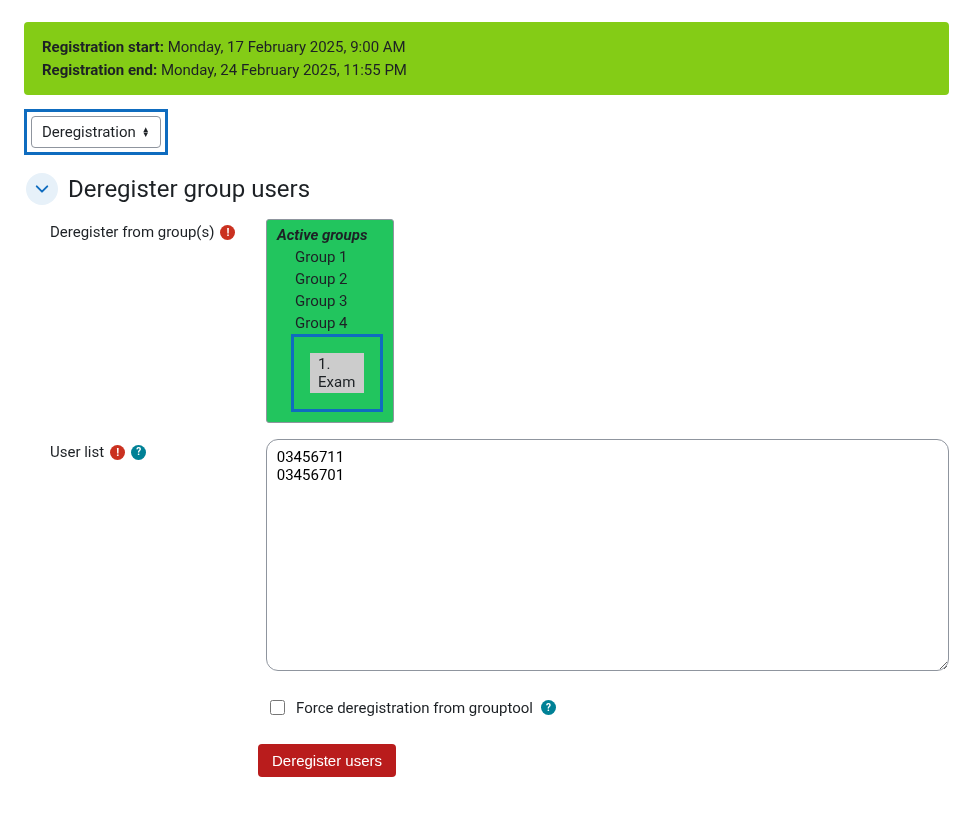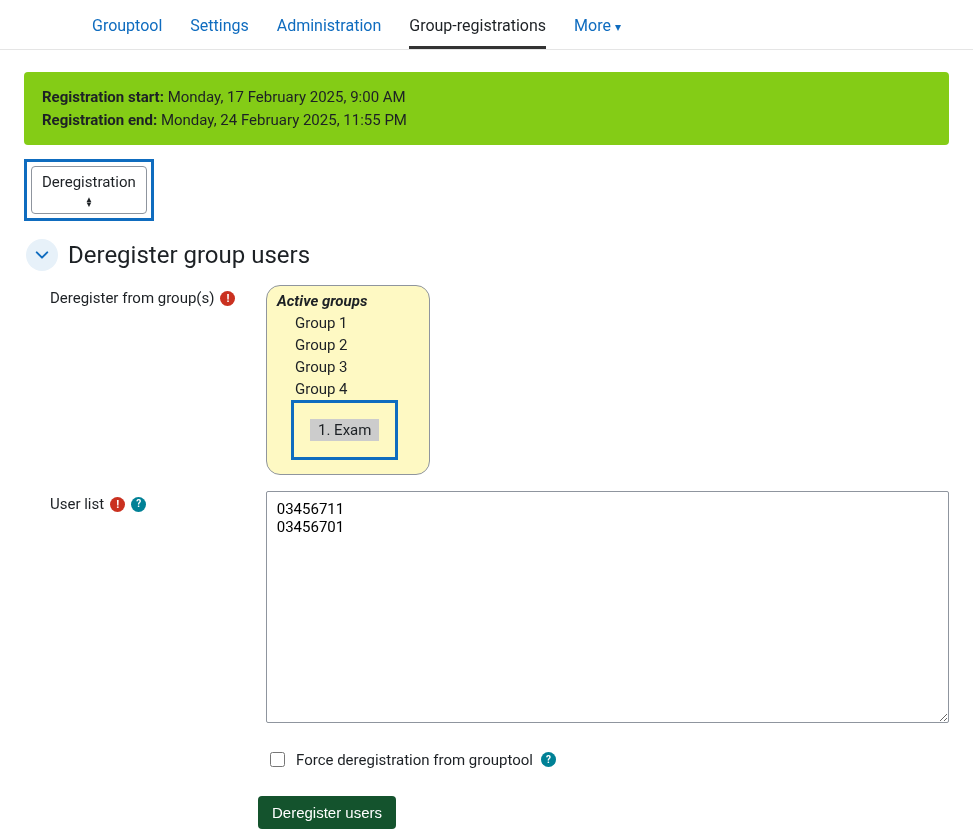--- a/index.html
+++ b/index.html
@@ -11,71 +11,62 @@
   .tab { color: #0f6cbf; font-size: 16px; cursor: pointer; padding: 10px 0 14px; }
   .tab.active { color: #1d2125; border-bottom: 3px solid #333; padding-bottom: 11px; }
   .tab .chev { margin-left: 4px; font-size: 12px; }
 
   
   .reg-box { margin: 22px 24px 0 24px; background: #84cc16; border-radius: 4px; padding: 14px 18px; line-height: 1.5; font-size: 15px; }
   .reg-box b { font-weight: 700; }
 
   
   .highlight-box-1 { margin: 14px 0 0 24px; border: 3px solid #0f6cbf; padding: 4px; display: inline-block; }
-  .dereg-select { display: inline-flex; align-items: center; gap: 6px; border: 1px solid #8f959e; border-radius: 4px; padding: 6px 10px; font-size: 15px; background: #fff; cursor: pointer; flex-direction: column; }
+  .dereg-select { display: inline-flex; align-items: center; gap: 6px; border: 1px solid #8f959e; border-radius: 4px; padding: 6px 10px; font-size: 15px; background: #fff; cursor: pointer; }
   .sort-icon { display: inline-flex; flex-direction: column; line-height: 5px; font-size: 8px; }
 
   
   .section-head { margin: 18px 0 10px 26px; display: flex; align-items: center; gap: 10px; }
   .collapse-btn { width: 32px; height: 32px; border-radius: 50%; background: #e7f1f9; display: flex; align-items: center; justify-content: center; color: #0f6cbf; cursor: pointer; }
   .collapse-btn svg { width: 14px; height: 14px; }
   .section-title { font-size: 24px; font-weight: 400; }
 
   
   .form-row { display: flex; align-items: flex-start; padding: 4px 24px 12px 50px; }
   .form-label-col { width: 216px; display: flex; align-items: center; gap: 6px; padding-top: 4px; }
   .form-label { font-size: 15px; }
   .req-icon { width: 15px; height: 15px; border-radius: 50%; background: #ca3120; color: #fff; display: inline-flex; align-items: center; justify-content: center; font-size: 11px; font-weight: 700; line-height: 1; }
   .help-icon { width: 15px; height: 15px; border-radius: 50%; background: #008196; color: #fff; display: inline-flex; align-items: center; justify-content: center; font-size: 10px; font-weight: 700; line-height: 1; cursor: pointer; }
 
   
-  .group-listbox { width: 164px; min-height: 190px; border: 1px solid #8f959e; border-radius: 14px; padding: 6px 10px 10px 10px; background: #fef9c3; }
+  .group-listbox { width: 128px; min-height: 190px; border: 1px solid #8f959e; border-radius: 3px; padding: 6px 10px 10px 10px; background: #22c55e; }
   .group-listbox .optgroup-label { font-style: italic; font-weight: 700; font-size: 15px; margin-bottom: 2px; }
   .group-listbox .opt { padding: 2px 0 2px 18px; font-size: 15px; cursor: pointer; }
   .opt-hl-wrap { display: inline-block; border: 3px solid #0f6cbf; margin-left: 14px; padding: 16px; }
   .opt-hl-wrap .opt-sel { display: inline-block; padding: 2px 8px; background: #ccc; font-size: 15px; cursor: pointer; }
 
   
-  .userlist-ta { width: 684px; height: 232px; border: 1px solid #8f959e; border-radius: 2px; padding: 8px 10px; font-family: inherit; font-size: 15px; resize: both; }
+  .userlist-ta { width: 684px; height: 232px; border: 1px solid #8f959e; border-radius: 12px; padding: 8px 10px; font-family: inherit; font-size: 15px; resize: both; }
 
   
   .checkbox-row { display: flex; align-items: center; gap: 8px; padding: 14px 24px 0 266px; }
   .checkbox-row input[type=checkbox] { width: 15px; height: 15px; }
   .checkbox-row label { font-size: 15px; }
 
   
   .submit-row { padding: 26px 24px 30px 258px; }
-  .btn-primary { background: #14532d; color: #fff; border: none; border-radius: 4px; padding: 8px 14px; font-size: 15px; cursor: pointer; }
+  .btn-primary { background: #b91c1c; color: #fff; border: none; border-radius: 4px; padding: 8px 14px; font-size: 15px; cursor: pointer; }
 </style>
 </head>
 <body>
 <div class="page">
 
 
 
 
-<div class="tabs">
-  <div class="tab">Grouptool</div>
-  <div class="tab">Settings</div>
-  <div class="tab">Administration</div>
-  <div class="tab active">Group-registrations</div>
-  <div class="tab">
-    <span>More</span><span class="chev">▾</span>
-  </div>
-</div>
 
 
 <div class="reg-box">
   <div>
     <b>Registration start:</b>
     <span>Monday, 17 February 2025, 9:00 AM</span>
   </div>
   <div>
     <b>Registration end:</b>
     <span>Monday, 24 February 2025, 11:55 PM</span>

